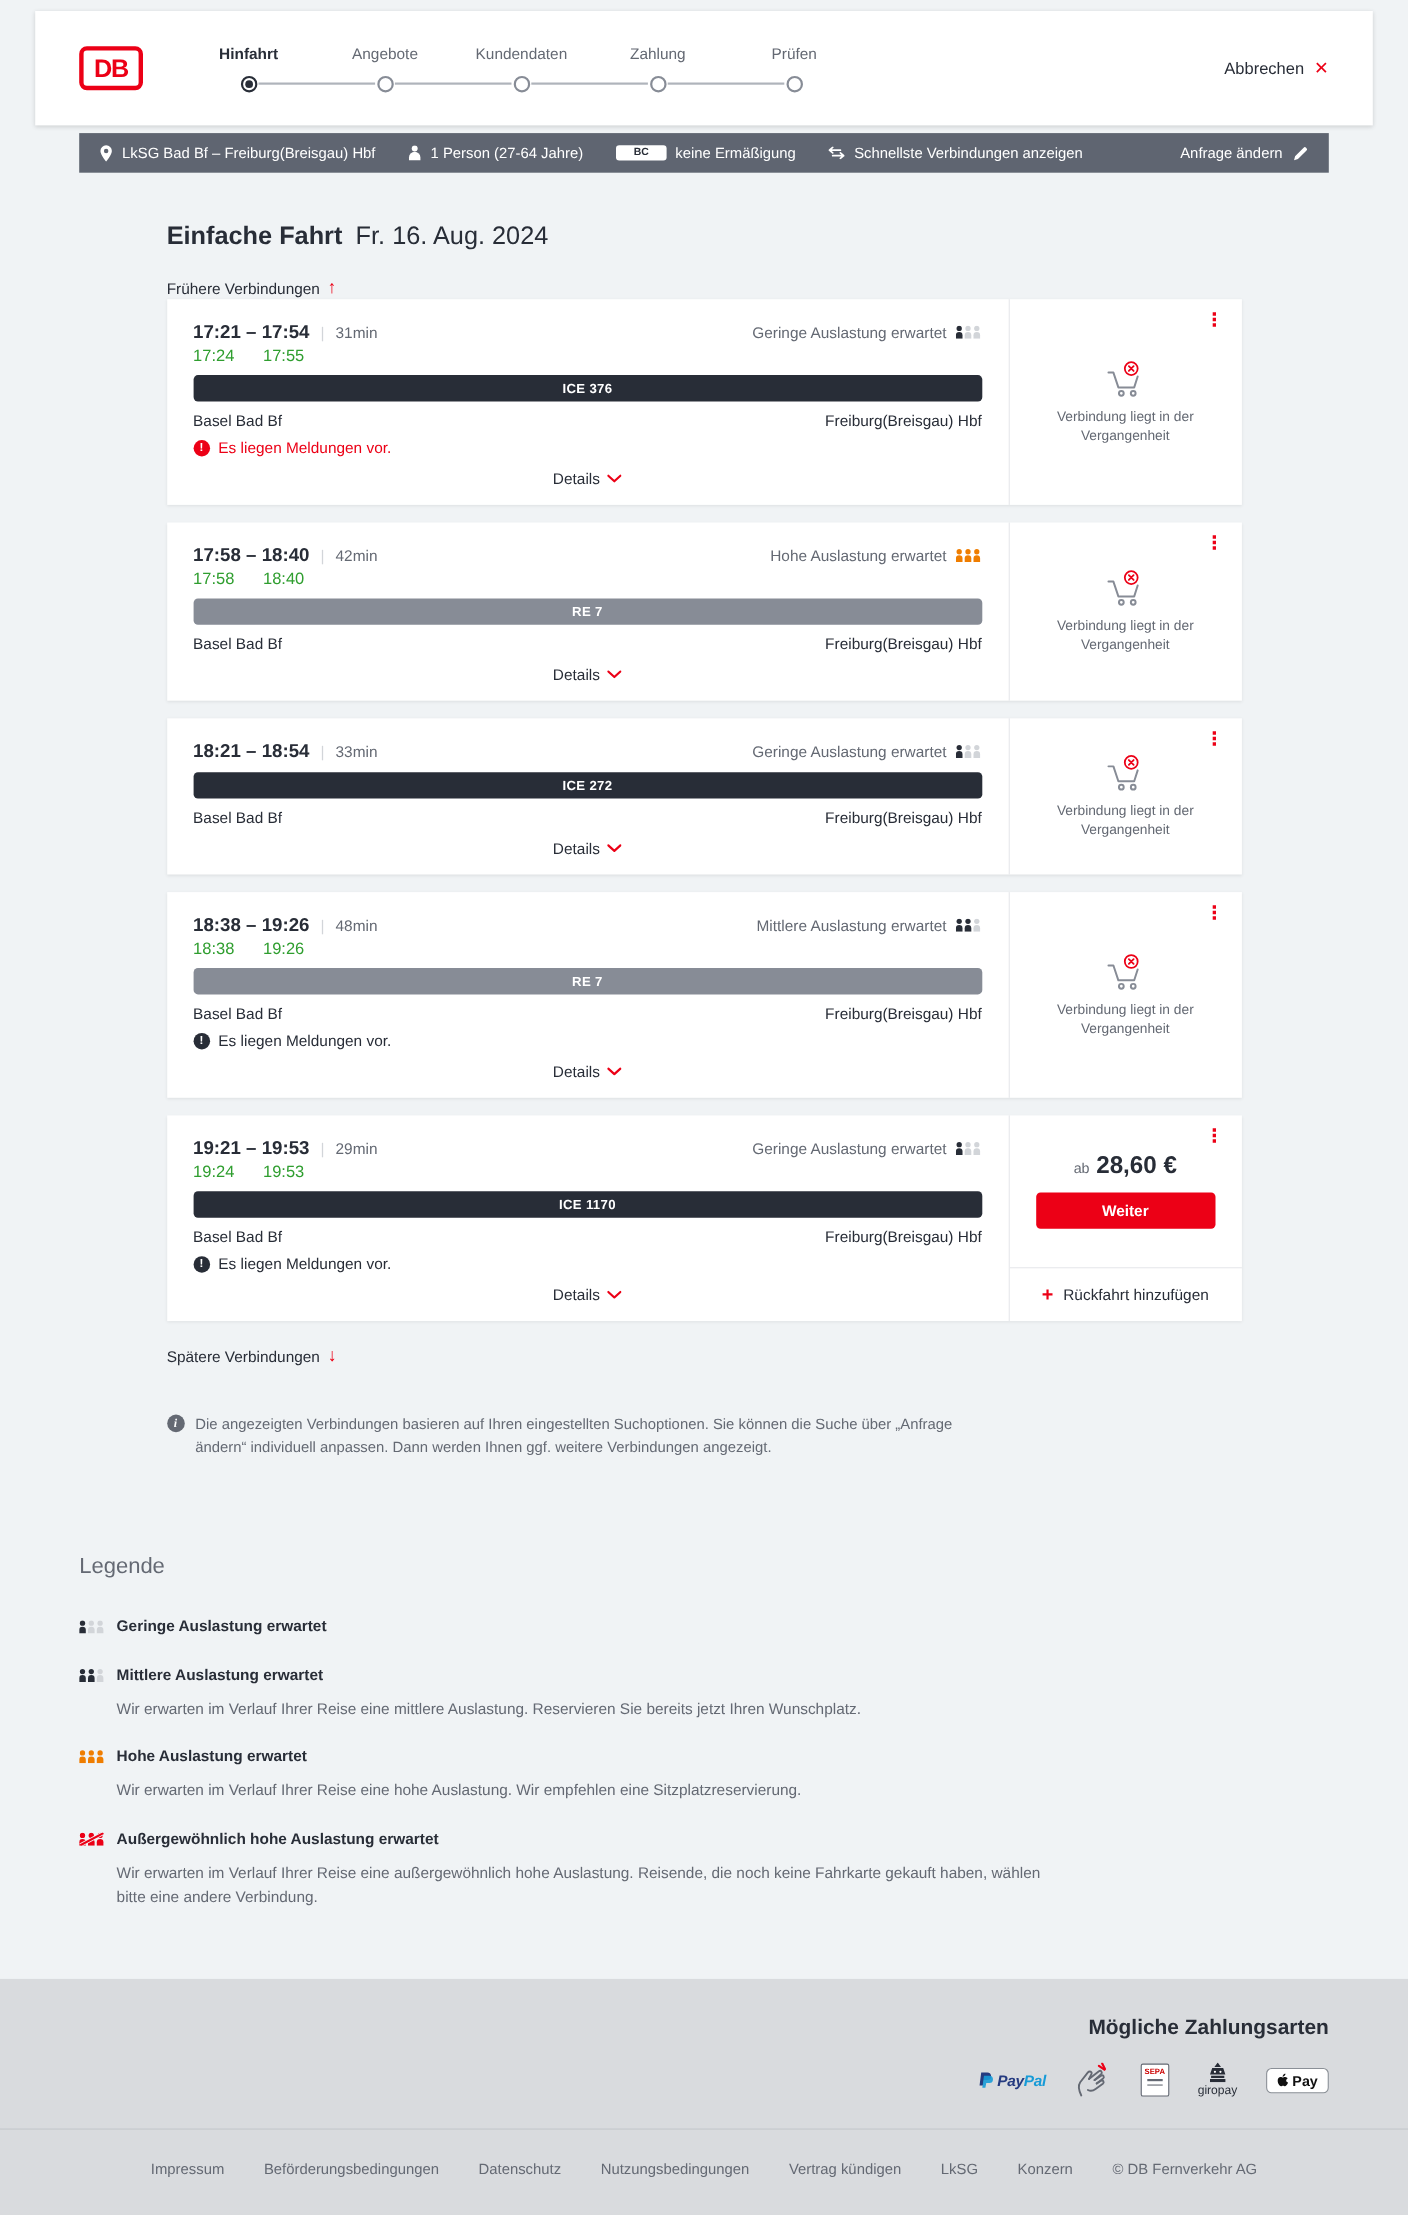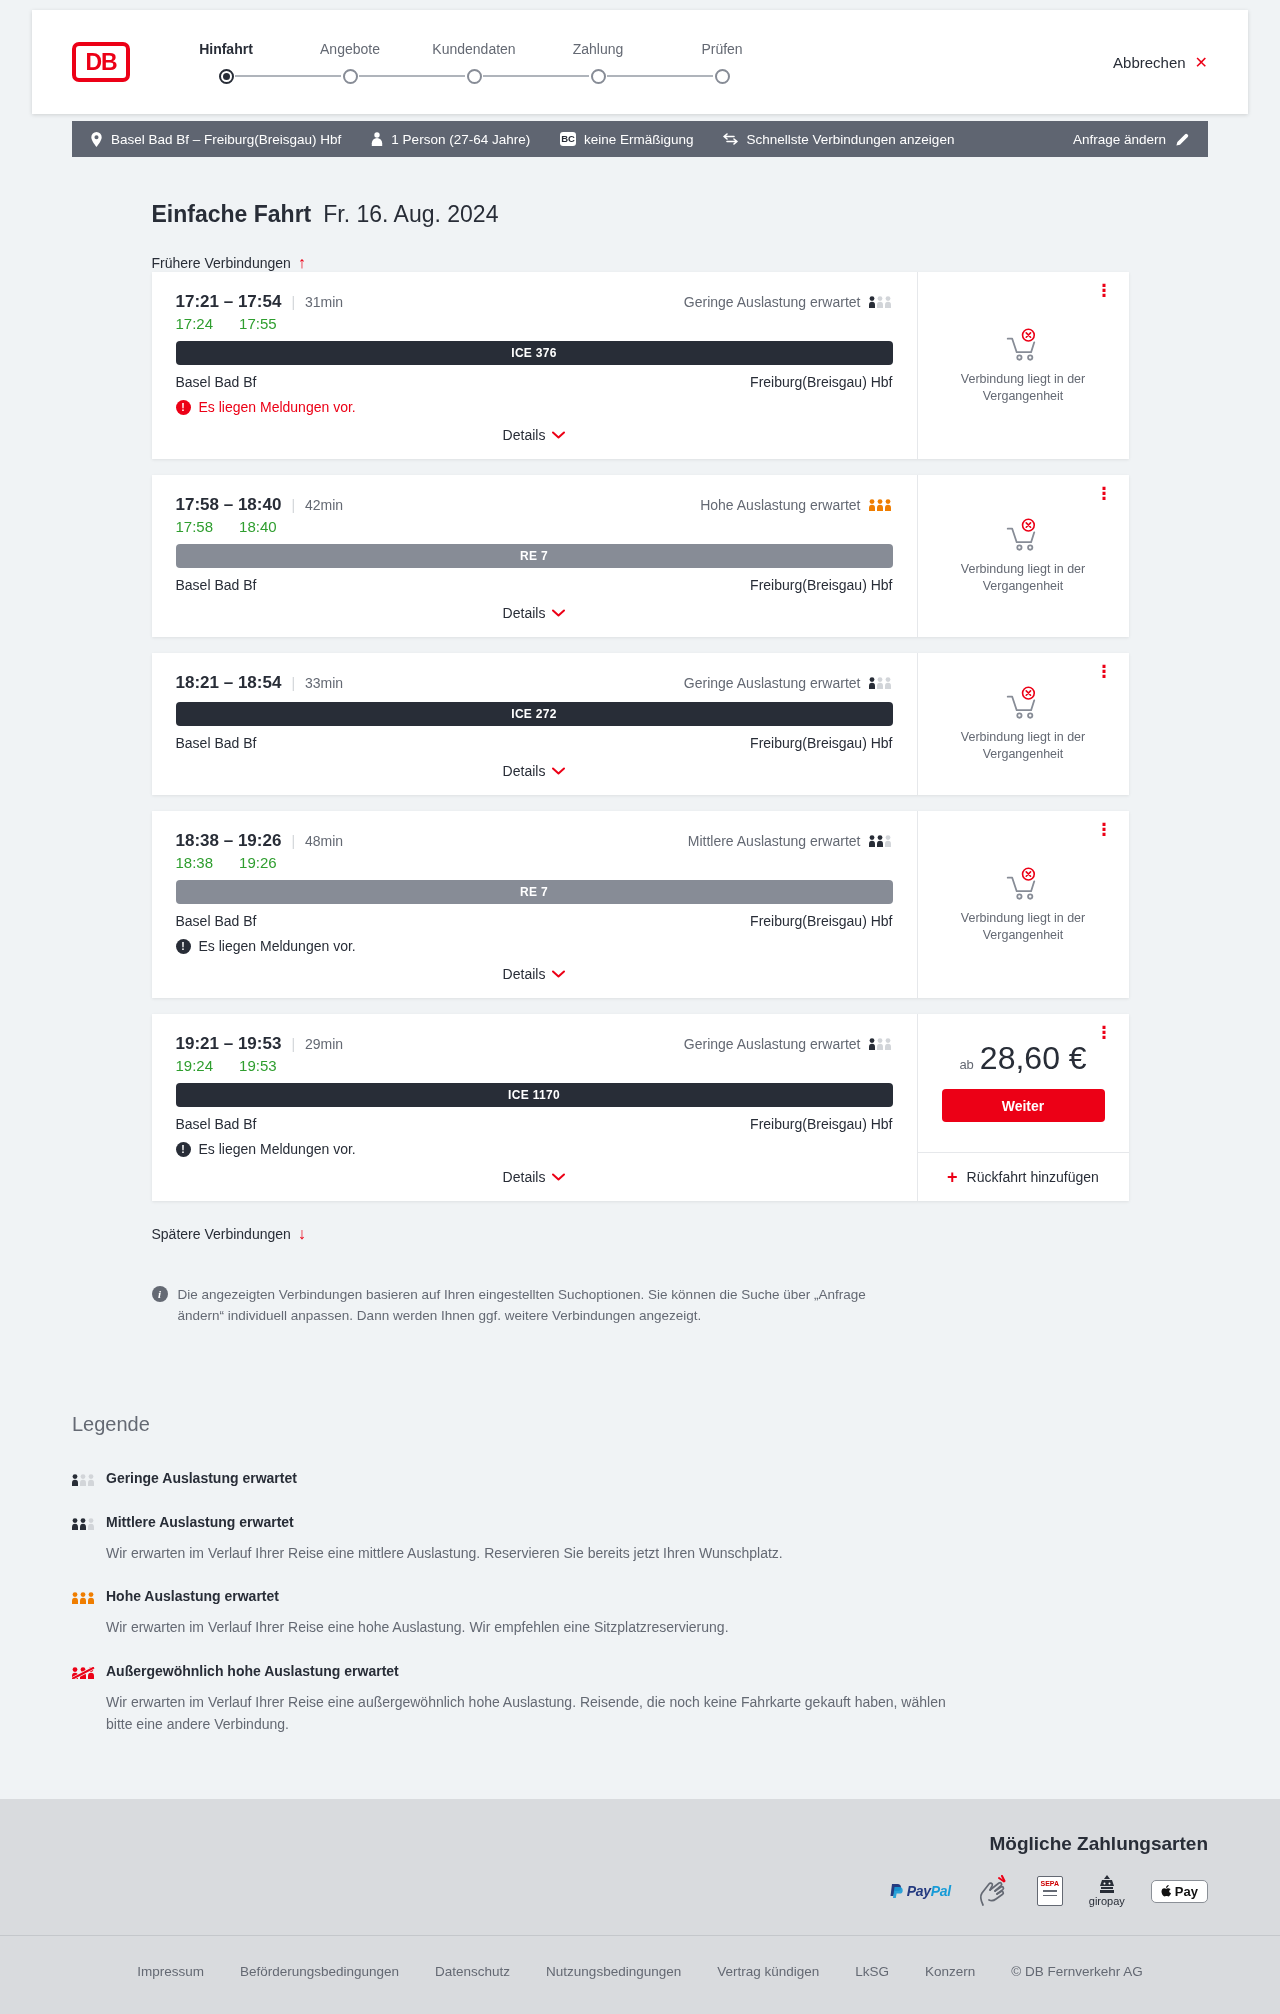--- a/index.html
+++ b/index.html
@@ -40,21 +40,21 @@
 
   
   .querybar {
     width:1136px; margin:7px auto 0; height:36px; background:#5f6571; color:#fff;
     display:flex; align-items:center; gap:30px; padding:0 18px; font-size:13.5px;
   }
   .q-item { display:flex; align-items:center; gap:8px; white-space:nowrap; }
   .q-item svg { display:block; }
   .bc-badge {
     background:#fff; color:#282d37; font-size:9.5px; font-weight:800;
-    border-radius:3px; padding:2px 1px; line-height:1;
+    border-radius:3px; padding:2px 16px; line-height:1;
   }
   .q-edit { margin-left:auto; display:flex; align-items:center; gap:9px; color:#fff; font-size:13.5px; }
 
   
   .content { width:977px; margin:0 auto; padding-top:44px; }
   h1 { font-size:23px; display:flex; gap:12px; align-items:baseline; }
   h1 .h-bold { font-weight:700; }
   h1 .h-date { font-weight:400; }
   .scroll-link { display:inline-flex; align-items:center; gap:7px; font-size:14px; color:#282d37; padding:0; }
   .scroll-link .arr { color:#ec0016; font-size:16px; font-weight:700; line-height:1; }
@@ -88,21 +88,21 @@
   .details-btn { margin:8px auto 0; display:flex; align-items:center; gap:7px; font-size:14px; color:#282d37; padding:4px 6px; }
 
   .conn-aside { flex:0 0 212px; border-left:1px solid #e6e8eb; position:relative; display:flex; flex-direction:column; }
   .kebab { position:absolute; top:8px; right:12px; color:#ec0016; font-size:17px; font-weight:700; line-height:1; padding:2px 4px; }
   .aside-past { flex:1; display:flex; flex-direction:column; align-items:center; justify-content:center; gap:8px; padding:14px 18px; }
   .aside-past p { font-size:12.5px; color:#646973; text-align:center; line-height:1.35; }
   .aside-price { flex:1; display:flex; flex-direction:column; }
   .price-block { flex:1; display:flex; flex-direction:column; align-items:center; justify-content:center; gap:12px; padding:10px 24px 14px; }
   .price-line { display:flex; align-items:baseline; gap:6px; }
   .price-line .ab { font-size:13px; color:#646973; }
-  .price-line .price { font-size:32px; font-weight:400; color:#282d37; }
+  .price-line .price { font-size:22px; font-weight:700; color:#282d37; }
   .weiter { background:#ec0016; color:#fff; font-weight:700; font-size:14px; width:100%; height:33px; border-radius:4px; }
   .add-return { border-top:1px solid #e6e8eb; padding:15px 10px; display:flex; align-items:center; justify-content:center; gap:9px; font-size:14px; color:#282d37; cursor:pointer; }
   .add-return .plus { color:#ec0016; font-size:18px; font-weight:700; line-height:1; }
 
   .info-note { margin-top:42px; display:flex; gap:10px; max-width:760px; }
   .info-ico {
     flex:0 0 auto; width:16px; height:16px; border-radius:50%; background:#646973; color:#fff;
     font-size:11px; font-weight:700; display:flex; align-items:center; justify-content:center; margin-top:1px;
     font-family:"Liberation Serif","DejaVu Serif",serif; font-style:italic;
   }
@@ -186,21 +186,21 @@
     <span>Abbrechen</span>
     <span class="x">✕</span>
   </button>
 </header>
 
 <div class="querybar">
   <div class="q-item">
     <svg width="13" height="17" viewBox="0 0 14 18">
         <path d="M7 1 a5.6 5.6 0 0 1 5.6 5.6 C12.6 10.5 7 17 7 17 S1.4 10.5 1.4 6.6 A5.6 5.6 0 0 1 7 1 Z M7 4.4 a2.2 2.2 0 1 0 0 4.4 a2.2 2.2 0 0 0 0 -4.4 Z" fill="#fff" fill-rule="evenodd"></path>
       </svg>
-    <span>Basel Bad Bf – Freiburg(Breisgau) Hbf</span>
+    <span>LkSG Bad Bf – Freiburg(Breisgau) Hbf</span>
   </div>
   <div class="q-item">
     <svg width="12" height="14" viewBox="0 0 12 14">
         <circle cx="6" cy="3" r="2.7" fill="#fff"></circle>
         <path d="M0.8 14 V11.2 a5.2 5.2 0 0 1 10.4 0 V14 Z" fill="#fff"></path>
       </svg>
     <span>1 Person (27-64 Jahre)</span>
   </div>
   <div class="q-item">
     <span class="bc-badge">BC</span>

